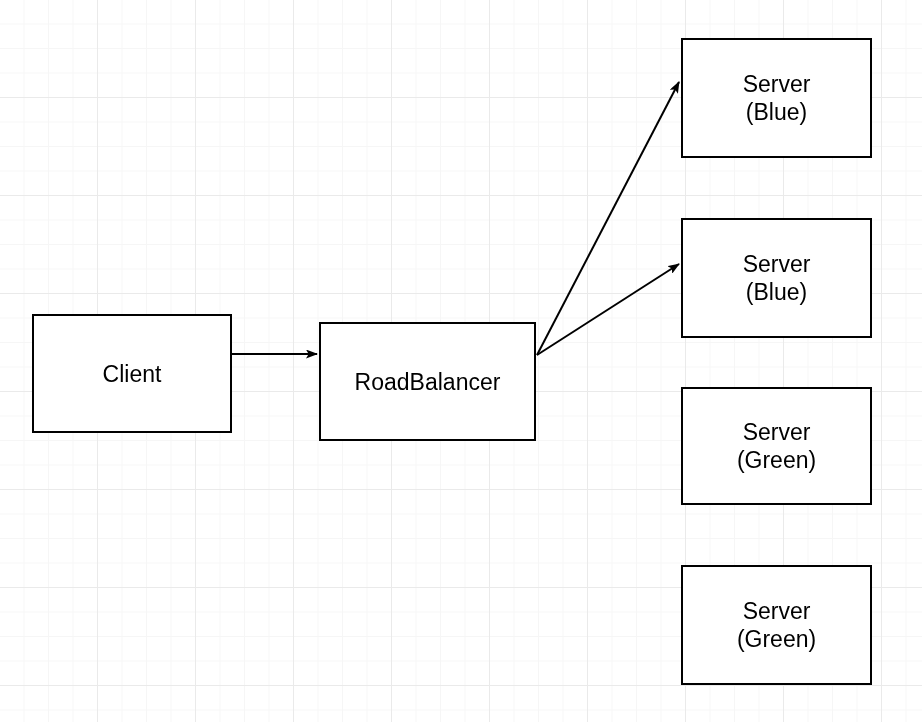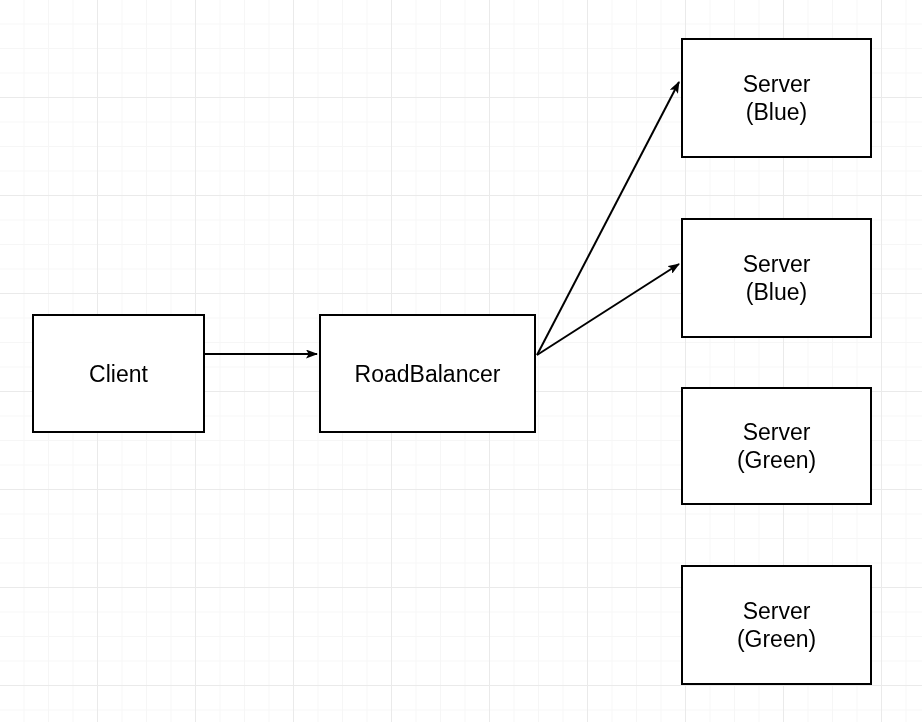--- a/index.html
+++ b/index.html
@@ -63,25 +63,25 @@
     <defs>
       <marker id="arrowhead" markerWidth="12" markerHeight="9" refX="11" refY="4.5" orient="auto" markerUnits="userSpaceOnUse">
         <path d="M 0 0 L 12 4.5 L 0 9 L 2.6 4.5 Z" fill="#000000"></path>
       </marker>
     </defs>
     <line class="edge" id="edge-0" stroke="#000000" stroke-width="2" marker-end="url(#arrowhead)" x1="203" y1="354" x2="317" y2="354"></line>
     <line class="edge" id="edge-1" stroke="#000000" stroke-width="2" marker-end="url(#arrowhead)" x1="537" y1="355" x2="679" y2="82"></line>
     <line class="edge" id="edge-2" stroke="#000000" stroke-width="2" marker-end="url(#arrowhead)" x1="537" y1="355" x2="679" y2="264"></line>
   </svg>
 
-  <div class="node" id="node-0" style="left: 32px; top: 294px; width: 173px; height: 119px; border-width: 2px; border-color: rgb(0, 0, 0); background: rgb(255, 255, 255);">
+  <div class="node" id="node-0" style="left: 32px; top: 294px; width: 200px; height: 119px; border-width: 2px; border-color: rgb(0, 0, 0); background: rgb(255, 255, 255);">
     <span class="node-label">Client</span>
   </div>
 
-  <div class="node" id="node-1" style="left: 319px; top: 294px; width: 217px; height: 119px; border-width: 2px; border-color: rgb(0, 0, 0); background: rgb(255, 255, 255);">
+  <div class="node" id="node-1" style="left: 319px; top: 302px; width: 217px; height: 119px; border-width: 2px; border-color: rgb(0, 0, 0); background: rgb(255, 255, 255);">
     <span class="node-label">RoadBalancer</span>
   </div>
 
   <div class="node" id="node-2" style="left: 681px; top: 18px; width: 191px; height: 120px; border-width: 2px; border-color: rgb(0, 0, 0); background: rgb(255, 255, 255);">
     <span class="node-label">Server
 (Blue)</span>
   </div>
 
   <div class="node" id="node-3" style="left: 681px; top: 198px; width: 191px; height: 120px; border-width: 2px; border-color: rgb(0, 0, 0); background: rgb(255, 255, 255);">
     <span class="node-label">Server

